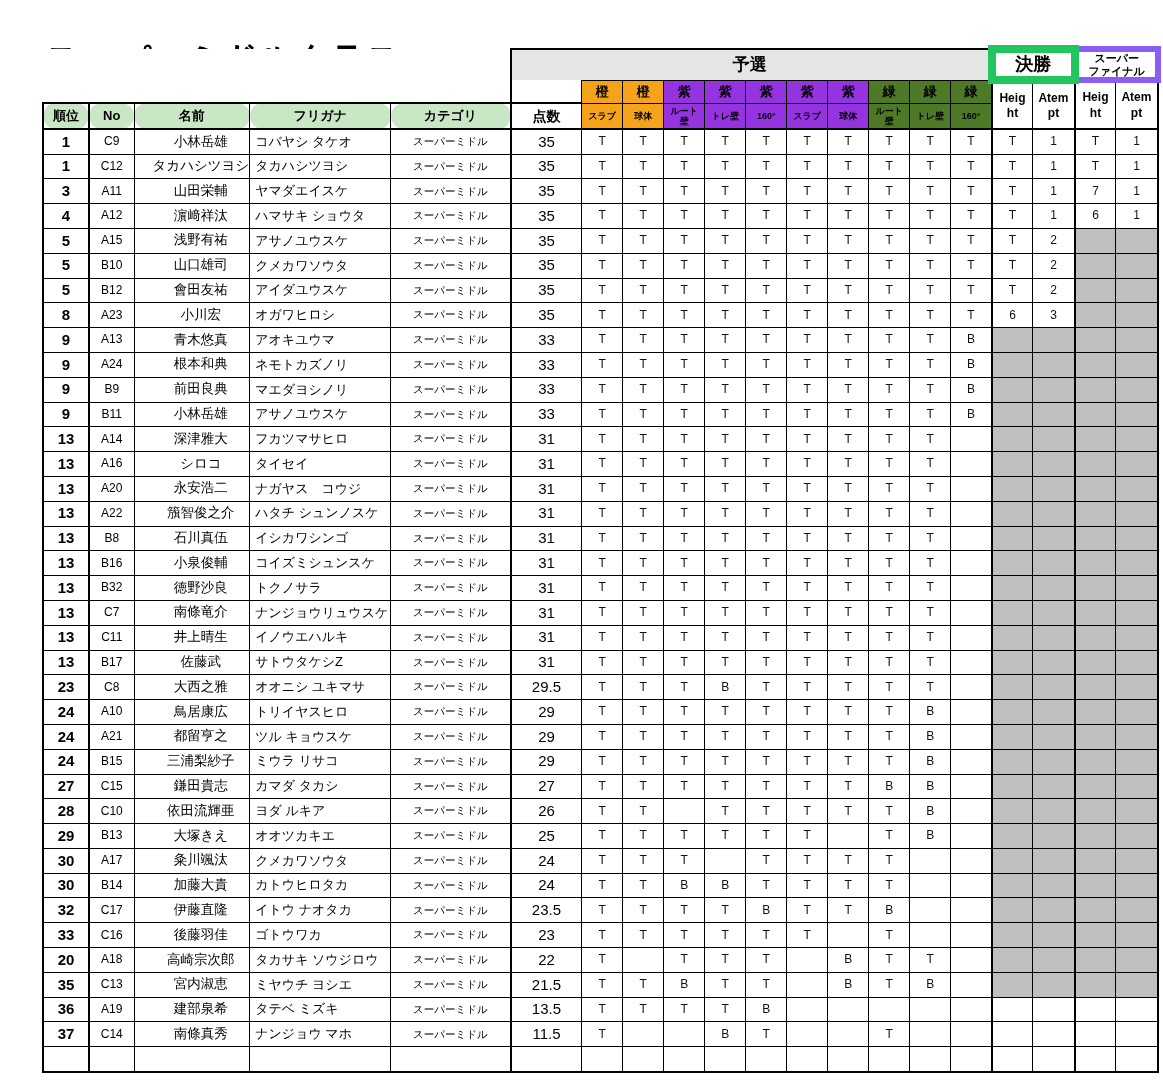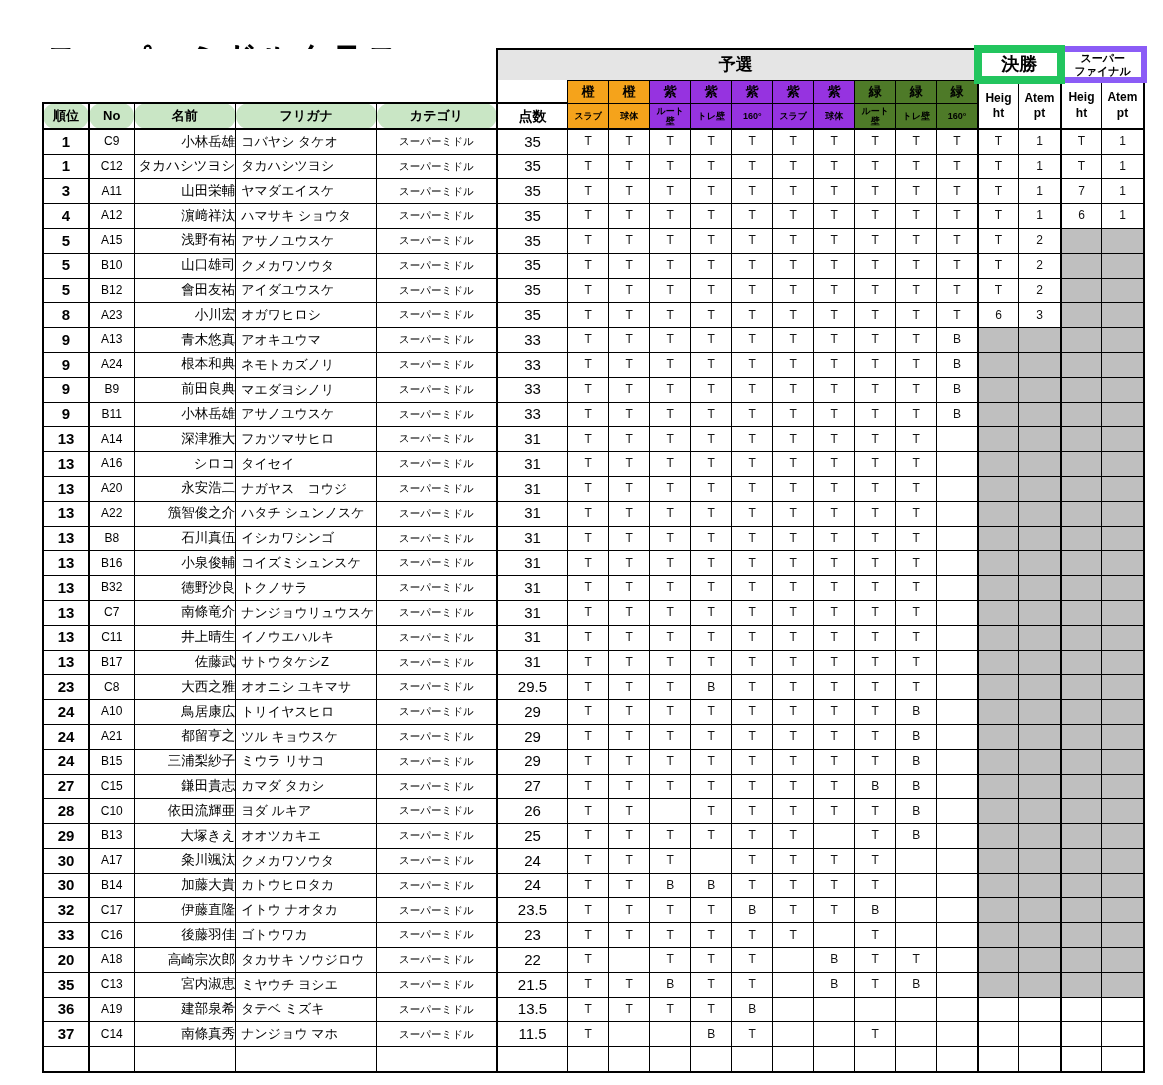--- a/index.html
+++ b/index.html
@@ -31,21 +31,21 @@
   .fh{font-weight:bold;font-size:12px;white-space:pre-line;line-height:1.3;background:#fff;}
   .group-cell{font-weight:bold;font-size:13px;}
   .route-cell{font-weight:bold;font-size:9px;white-space:pre-line;line-height:1.15;}
   .col-orange{background:var(--orange);}
   .col-purple{background:var(--purple);}
   .col-green{background:var(--green);}
   .lh{background:var(--hdr);font-weight:bold;font-size:13px;border-radius:13px;}
   .ph{font-weight:bold;font-size:14px;background:#fff;}
   .c-rank{font-weight:bold;font-size:15px;}
   .c-no{font-size:12px;}
-  .c-name{text-align:right;font-size:13.5px;padding-left:4px;white-space:nowrap;}
+  .c-name{text-align:center;font-size:13.5px;padding-left:18px;white-space:nowrap;}
   .c-furigana{text-align:left;font-size:13px;padding-left:5px;white-space:nowrap;}
   .c-category{font-size:10.5px;}
   .c-points{font-size:15px;}
   .c-quali,.c-final{font-size:12px;color:#111;}
   .shade{background:var(--shade);}
 </style>
 </head>
 <body>
 
 <div class="page-title">スーパーミドルクラス</div>

